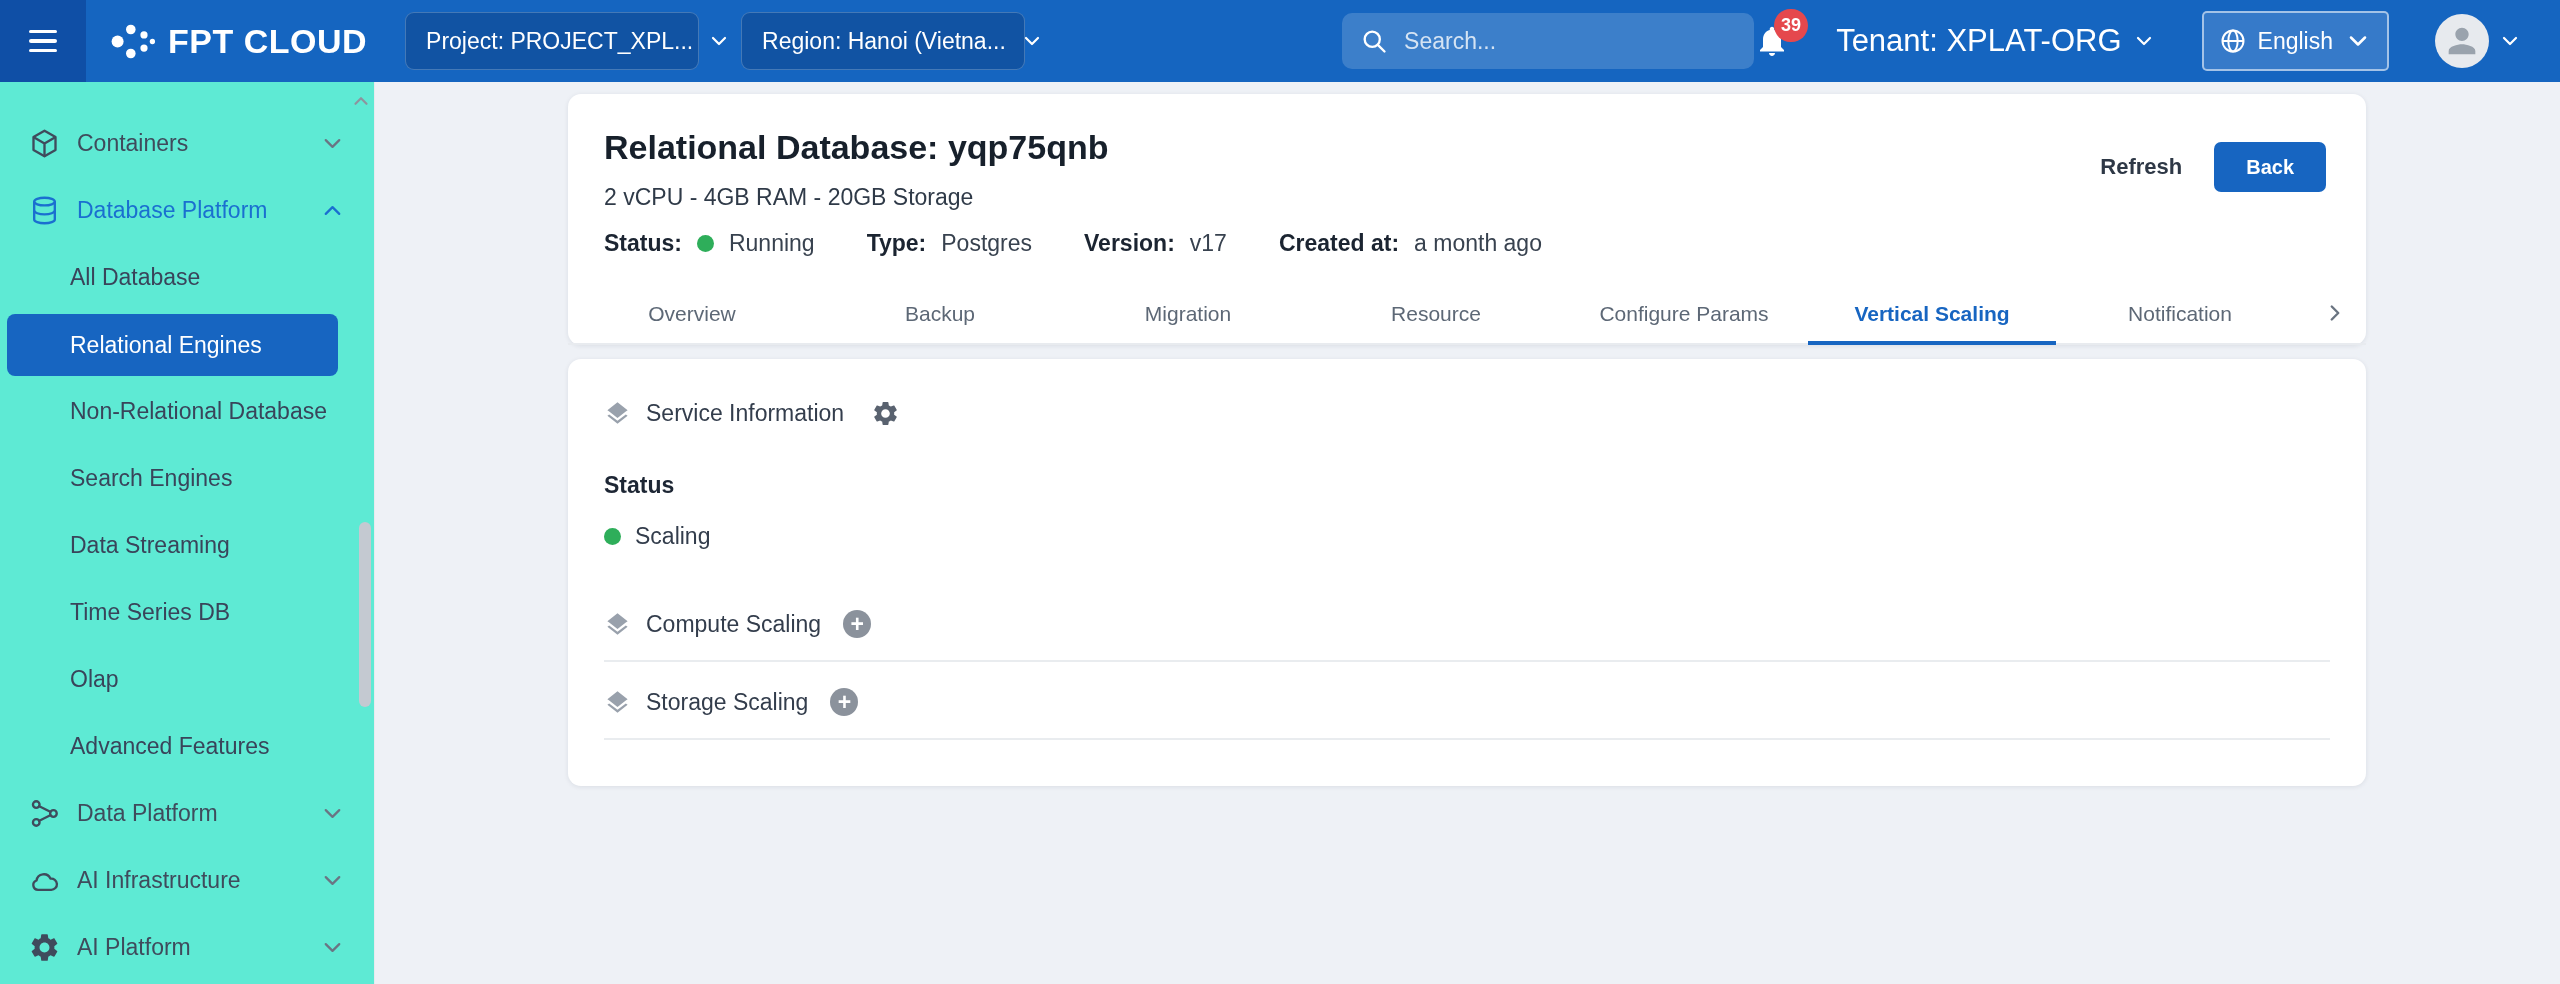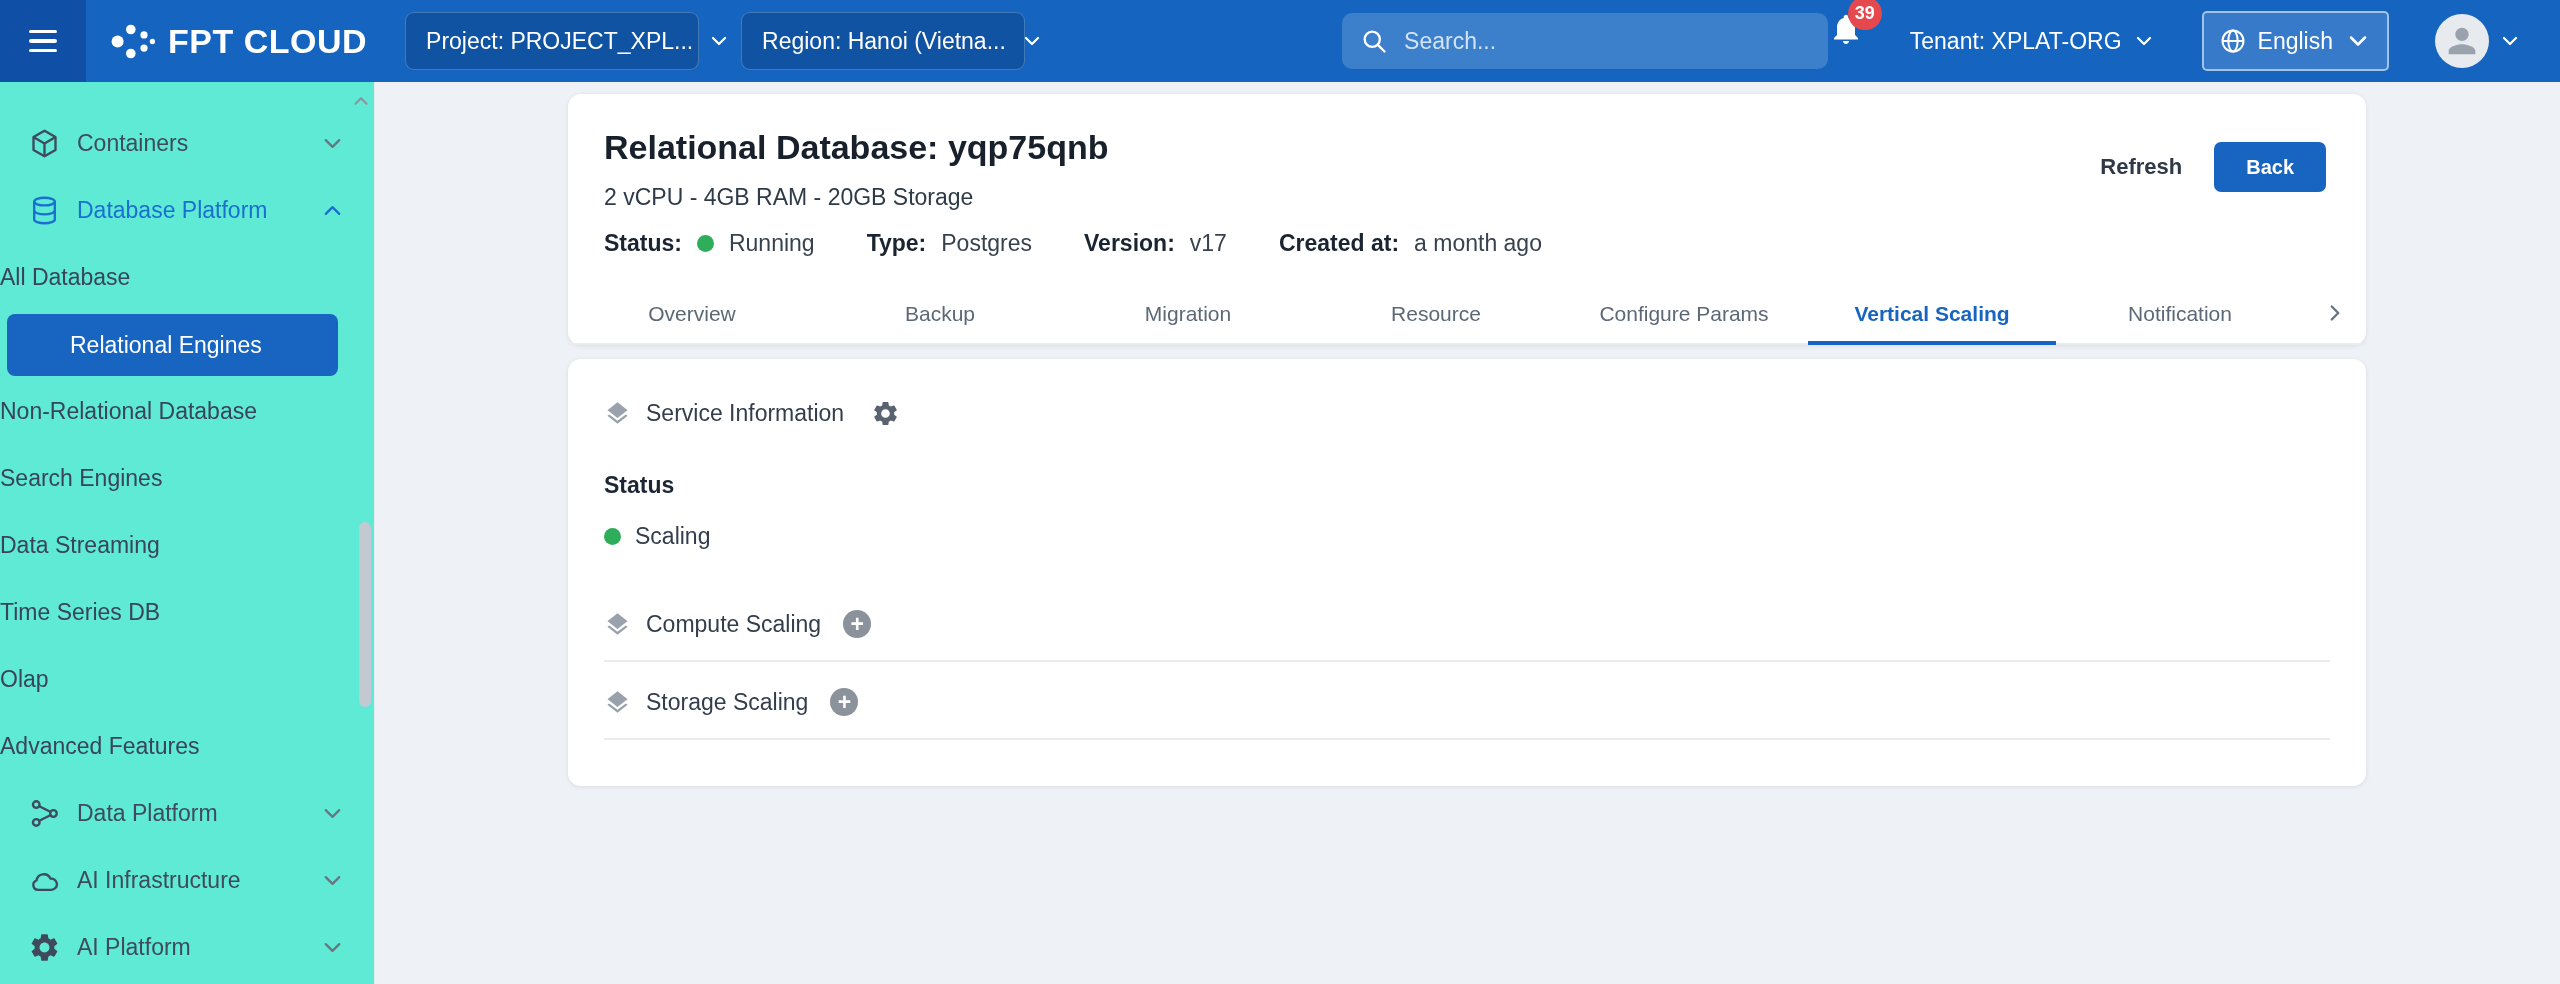--- a/index.html
+++ b/index.html
@@ -12,44 +12,44 @@
   .burger-box span { display: block; width: 28px; height: 3.5px; background: #fff; border-radius: 2px; }
   .logo { display: flex; align-items: center; gap: 12px; margin-left: 22px; color: #fff; font-size: 34px; font-weight: 800; letter-spacing: .5px; white-space: nowrap; }
   .nav-pill { height: 58px; background: rgba(6,38,88,.28); border: 1px solid rgba(255,255,255,.22); border-radius: 9px; color: #fff; font-size: 23px; display: flex; align-items: center; justify-content: space-between; gap: 14px; padding: 0 20px; cursor: pointer; white-space: nowrap; }
   .pill-project { margin-left: 38px; width: 294px; }
   .pill-region  { margin-left: 42px; width: 284px; }
   .nav-chev { width: 24px; height: 24px; flex: none; color: #fff; }
   .searchbar { margin-left: 317px; width: 506px; height: 56px; border-radius: 10px; background: rgba(255,255,255,.17); display: flex; align-items: center; gap: 14px; padding: 0 18px; }
   .searchbar svg { width: 28px; height: 28px; flex: none; }
   .searchbar input { flex: 1; background: transparent; border: none; outline: none; color: #fff; font-size: 23px; font-family: inherit; }
   .searchbar input::placeholder { color: rgba(255,255,255,.78); }
-  .nav-right { margin-left: auto; display: flex; gap: 46px; }
+  .nav-right { margin-left: auto; display: flex; align-items: center; gap: 46px; }
   .bell-wrap { position: relative; cursor: pointer; display: flex; }
   .bell-wrap svg { width: 36px; height: 36px; }
   .badge { position: absolute; top: -14px; right: -18px; background: var(--badge, #e5484d); color: #fff; border-radius: 999px; min-width: 33px; height: 33px; padding: 0 7px; font-size: 18px; font-weight: 700; display: flex; align-items: center; justify-content: center; }
-  .tenant { color: #fff; font-size: 23px; font-weight: 500; display: flex; align-items: center; gap: 10px; cursor: pointer; white-space: nowrap; }
+  .tenant { color: #fff; font-size: 31px; font-weight: 500; display: flex; align-items: center; gap: 10px; cursor: pointer; white-space: nowrap; }
   .lang { height: 60px; padding: 0 15px; display: flex; align-items: center; gap: 11px; color: #fff; font-size: 23px; background: rgba(255,255,255,.14); border: 2px solid rgba(255,255,255,.55); border-radius: 5px; cursor: pointer; white-space: nowrap; }
   .lang svg { width: 28px; height: 28px; }
   .user { display: flex; align-items: center; gap: 9px; cursor: pointer; }
   .avatar { width: 54px; height: 54px; border-radius: 50%; background: #e7eaee; display: flex; align-items: center; justify-content: center; overflow: hidden; }
   .avatar svg { width: 40px; height: 40px; }
 
   
   .page-body { display: flex; height: 902px; }
 
   
   .sidebar { width: 374px; flex: none; background: #5eead4; box-shadow: 1px 0 0 #e7eaee; position: relative; padding-top: 28px; }
   .side-item { height: 67px; display: flex; align-items: center; gap: 16px; padding: 0 28px; font-size: 23px; color: #3f4b5c; cursor: pointer; }
   .side-item svg.main-ic { width: 33px; height: 33px; flex: none; }
   .side-item .lbl { flex: 1; white-space: nowrap; }
   .chev-ic { width: 27px; height: 27px; color: #6a7583; flex: none; }
   .chev-up { transform: rotate(180deg); }
   .side-item.parent-active { color: #1a6fd0; }
   .side-item.parent-active .chev-ic { color: #1a6fd0; }
-  .sub-item { height: 67px; display: flex; align-items: center; font-size: 23px; color: #39445a; cursor: pointer; white-space: nowrap; }
+  .sub-item { height: 67px; display: flex; align-items: center; padding-left: 70px; font-size: 23px; color: #39445a; cursor: pointer; white-space: nowrap; }
   .sub-item.selected { background: var(--primary, #1765c1); color: #fff; height: 62px; margin: 3px 36px 2px 7px; border-radius: 8px; padding-left: 63px; }
   .side-scroll-up { position: absolute; top: 8px; right: 2px; width: 22px; height: 22px; color: #8d949e; cursor: pointer; }
   .side-scroll-up svg { width: 22px; height: 22px; transform: rotate(180deg); }
   .side-scroll-track { position: absolute; top: 0; right: 3px; width: 12px; height: 100%; }
   .side-scroll-thumb { position: absolute; top: 440px; right: 0; width: 12px; height: 185px; background: #c4c9d1; border-radius: 6px; cursor: grab; }
 
   
   .main { flex: 1; padding-top: 12px; display: flex; flex-direction: column; align-items: center; gap: 14px; overflow: hidden; }
   .card { width: 1798px; background: #fff; border-radius: 13px; box-shadow: 0 1px 5px rgba(20,30,50,.09); }
 

